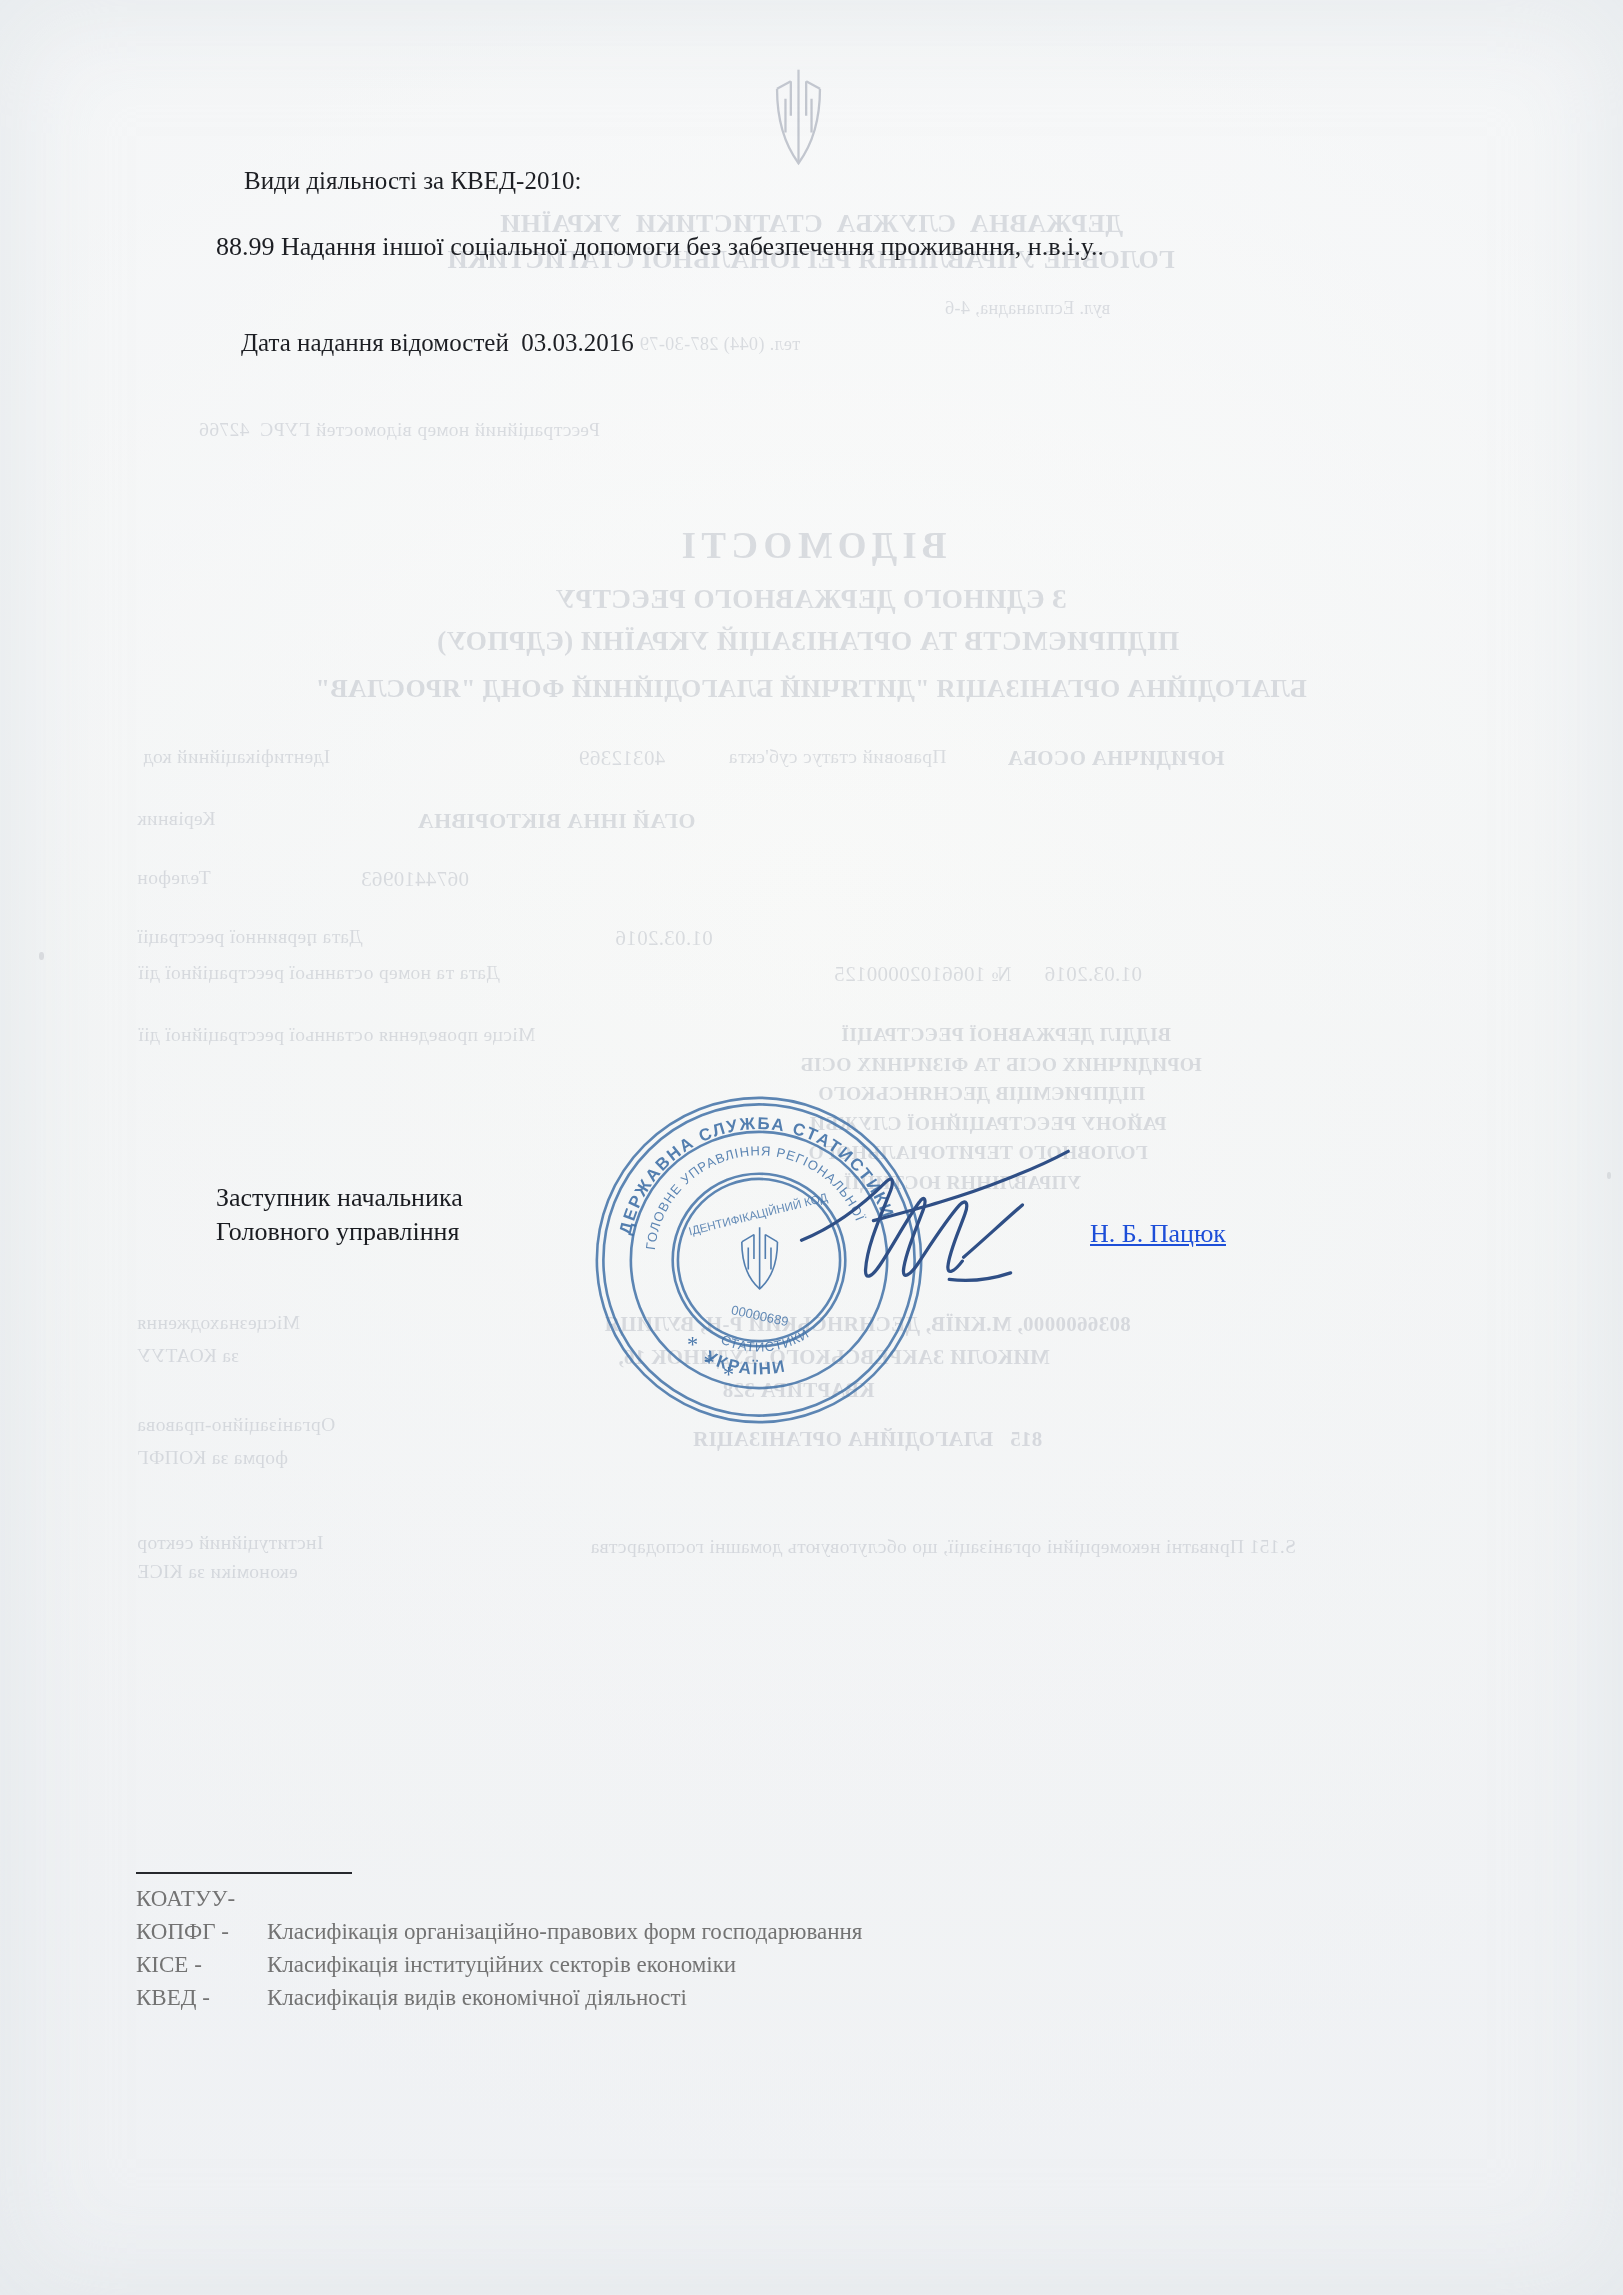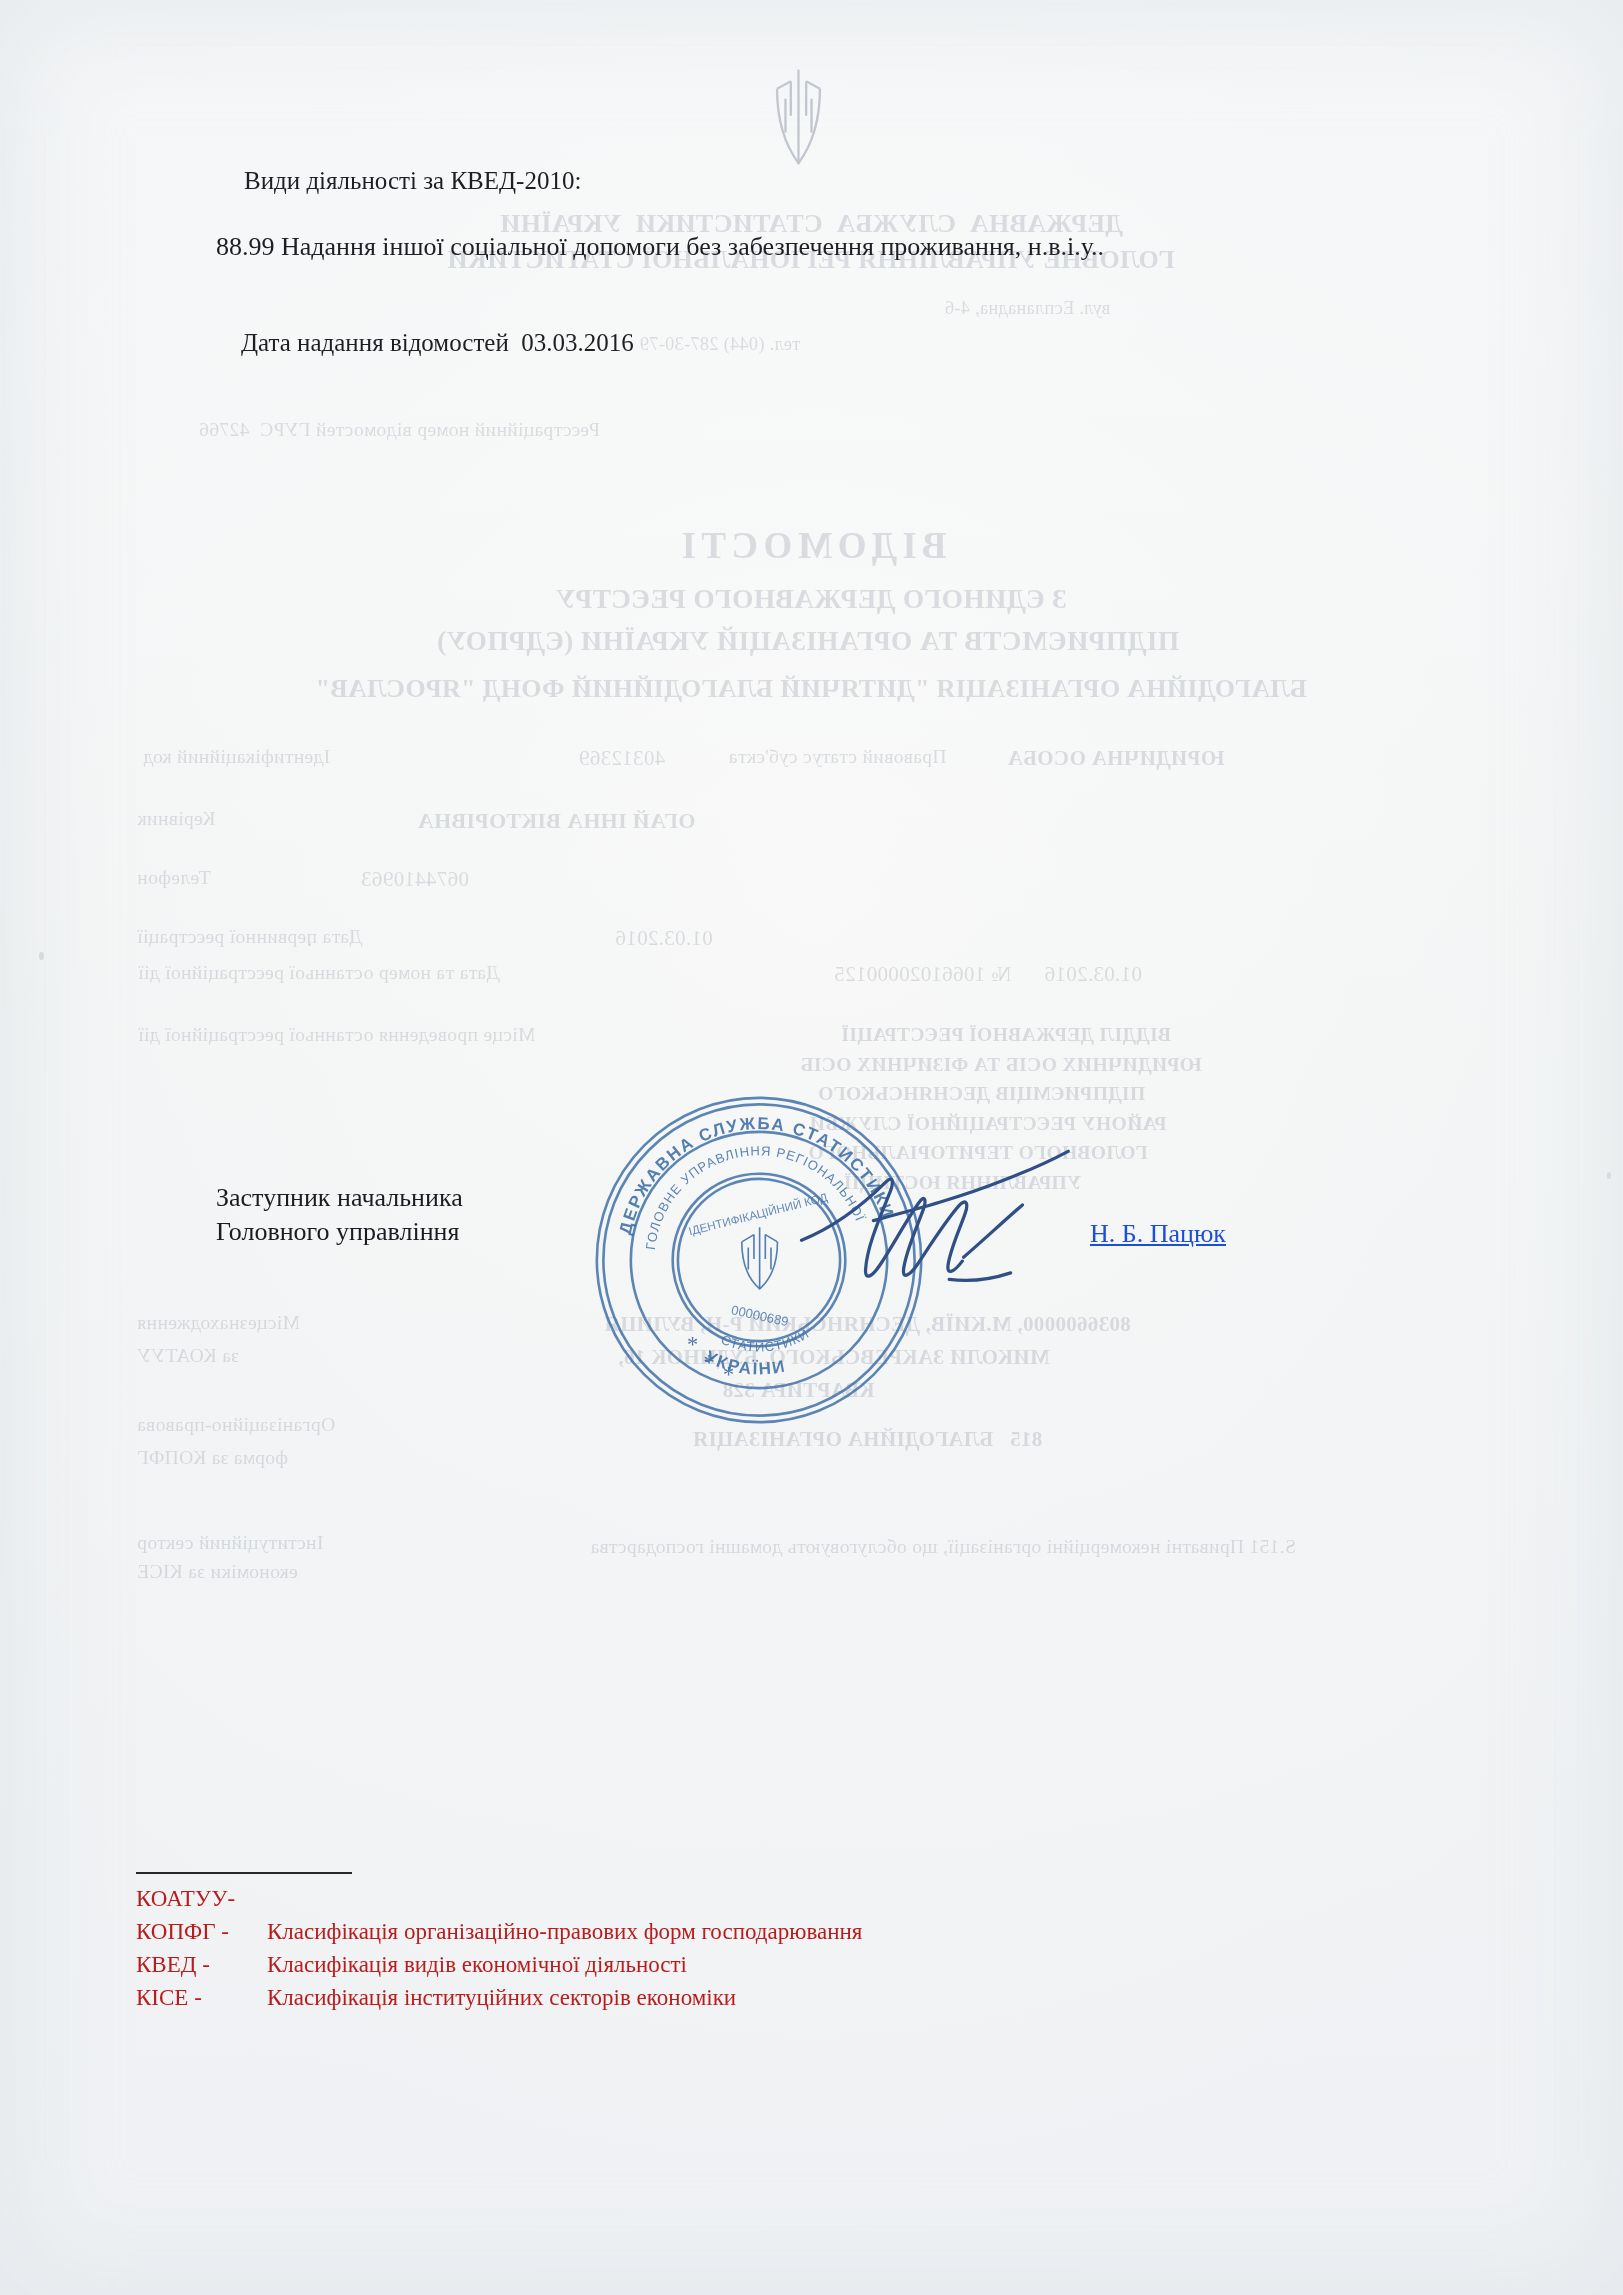--- a/index.html
+++ b/index.html
@@ -100,21 +100,21 @@
     font-size: 26px;
     color: #1d4ed8;
     text-decoration: underline;
   }
 
   .legend {
     position: absolute;
     left: 136px; top: 1882px;
     font-size: 23px;
     line-height: 1.44;
-    color: #b91c1c;
+    color: #737373;
   }
   .legend-rule {
     position: absolute;
     left: 136px; top: 1872px;
     width: 216px;
     height: 2px;
     background: #26282d;
   }
   .legend-row { display: flex; }
   .legend-key { width: 131px; flex: 0 0 131px; }
@@ -280,27 +280,27 @@
   <div class="legend-rule"></div>
   <div class="legend">
     <div class="legend-row">
       <span class="legend-key">КОАТУУ-</span>
     </div>
     <div class="legend-row">
       <span class="legend-key">КОПФГ  -</span>
       <span>Класифікація організаційно-правових форм господарювання</span>
     </div>
     <div class="legend-row">
+      <span class="legend-key">КІСЕ      -</span>
+      <span>Класифікація інституційних секторів економіки</span>
+    </div>
+    <div class="legend-row">
       <span class="legend-key">КВЕД     -</span>
       <span>Класифікація видів економічної діяльності</span>
     </div>
-    <div class="legend-row">
-      <span class="legend-key">КІСЕ      -</span>
-      <span>Класифікація інституційних секторів економіки</span>
-    </div>
   </div>
 
   <div class="speck" style="left:39px; top:952px; width:4.6px; height:7.9px;"></div>
   <div class="speck" style="left:1607px; top:1172px; width:3.9px; height:6.5px;"></div>
   <div class="speck" style="left:308px; top:943px; width:3.3px; height:3.3px;"></div>
 
   <div class="edge-shade"></div>
 </div>
 
 

